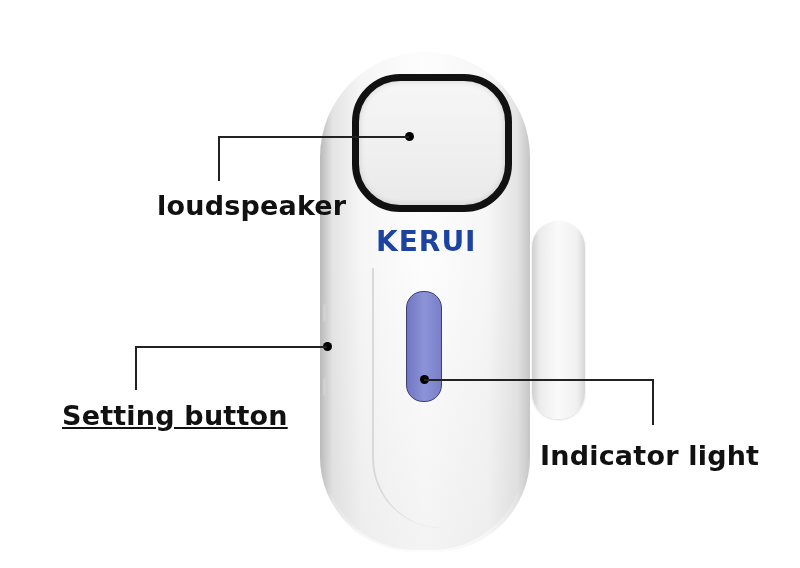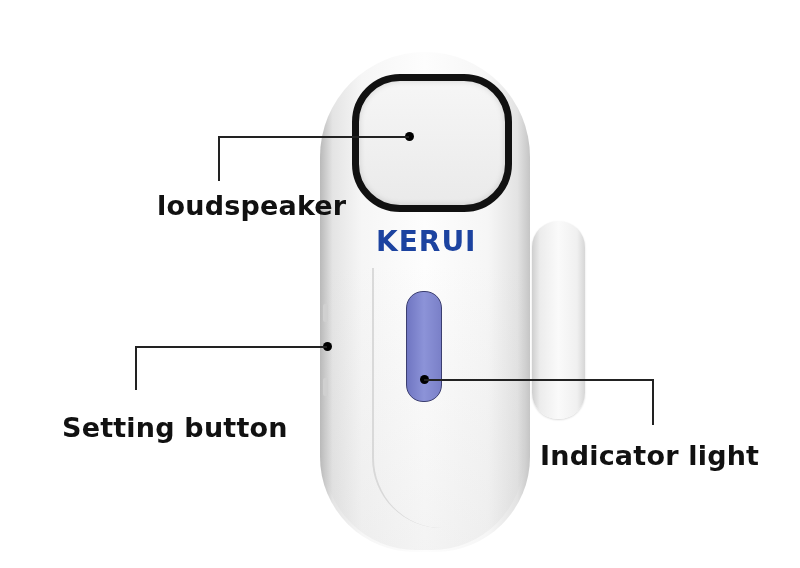--- a/index.html
+++ b/index.html
@@ -44,18 +44,18 @@
 <div class="abs magnet"></div>
 
 <div class="dot" style="left:405px;top:132px;"></div>
 <div class="hline" style="left:218px;top:136px;width:191px;"></div>
 <div class="vline" style="left:218px;top:136px;height:45px;"></div>
 <div class="label" style="left:133px;top:190px;margin-left:24px;">loudspeaker</div>
 
 <div class="dot" style="left:323px;top:342px;"></div>
 <div class="hline" style="left:135px;top:346px;width:192px;"></div>
 <div class="vline" style="left:135px;top:346px;height:44px;"></div>
-<div class="label" style="left:62px;top:412px;">Setting button</div>
+<div class="label" style="left:62px;top:400px;text-decoration:underline;">Setting button</div>
 
 <div class="dot" style="left:420px;top:375px;"></div>
 <div class="hline" style="left:424px;top:379px;width:229px;"></div>
 <div class="vline" style="left:652px;top:379px;height:46px;"></div>
 <div class="label" style="left:540px;top:440px;text-align:right;">Indicator light</div>
 
 </body></html>

